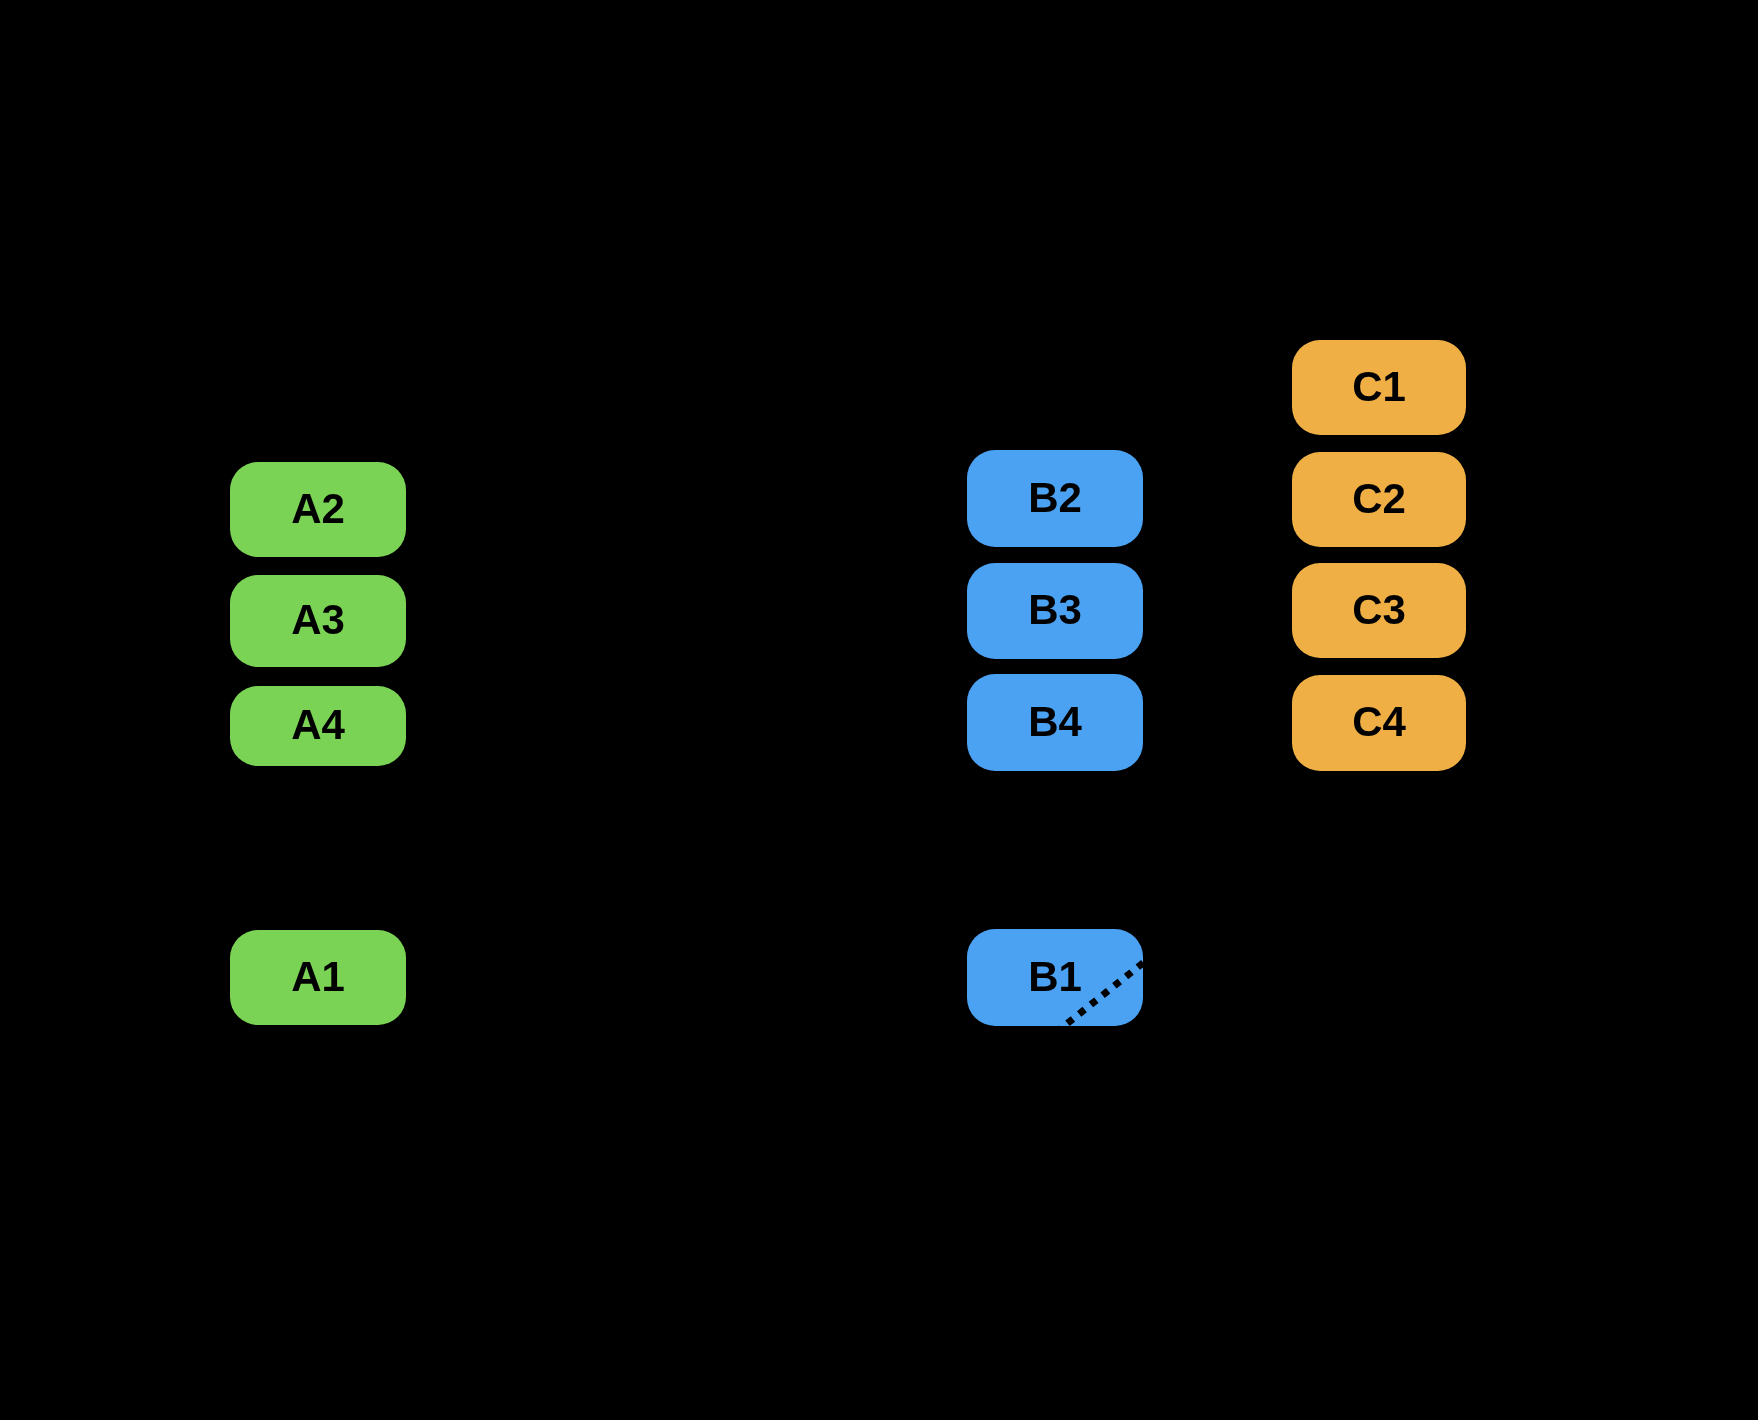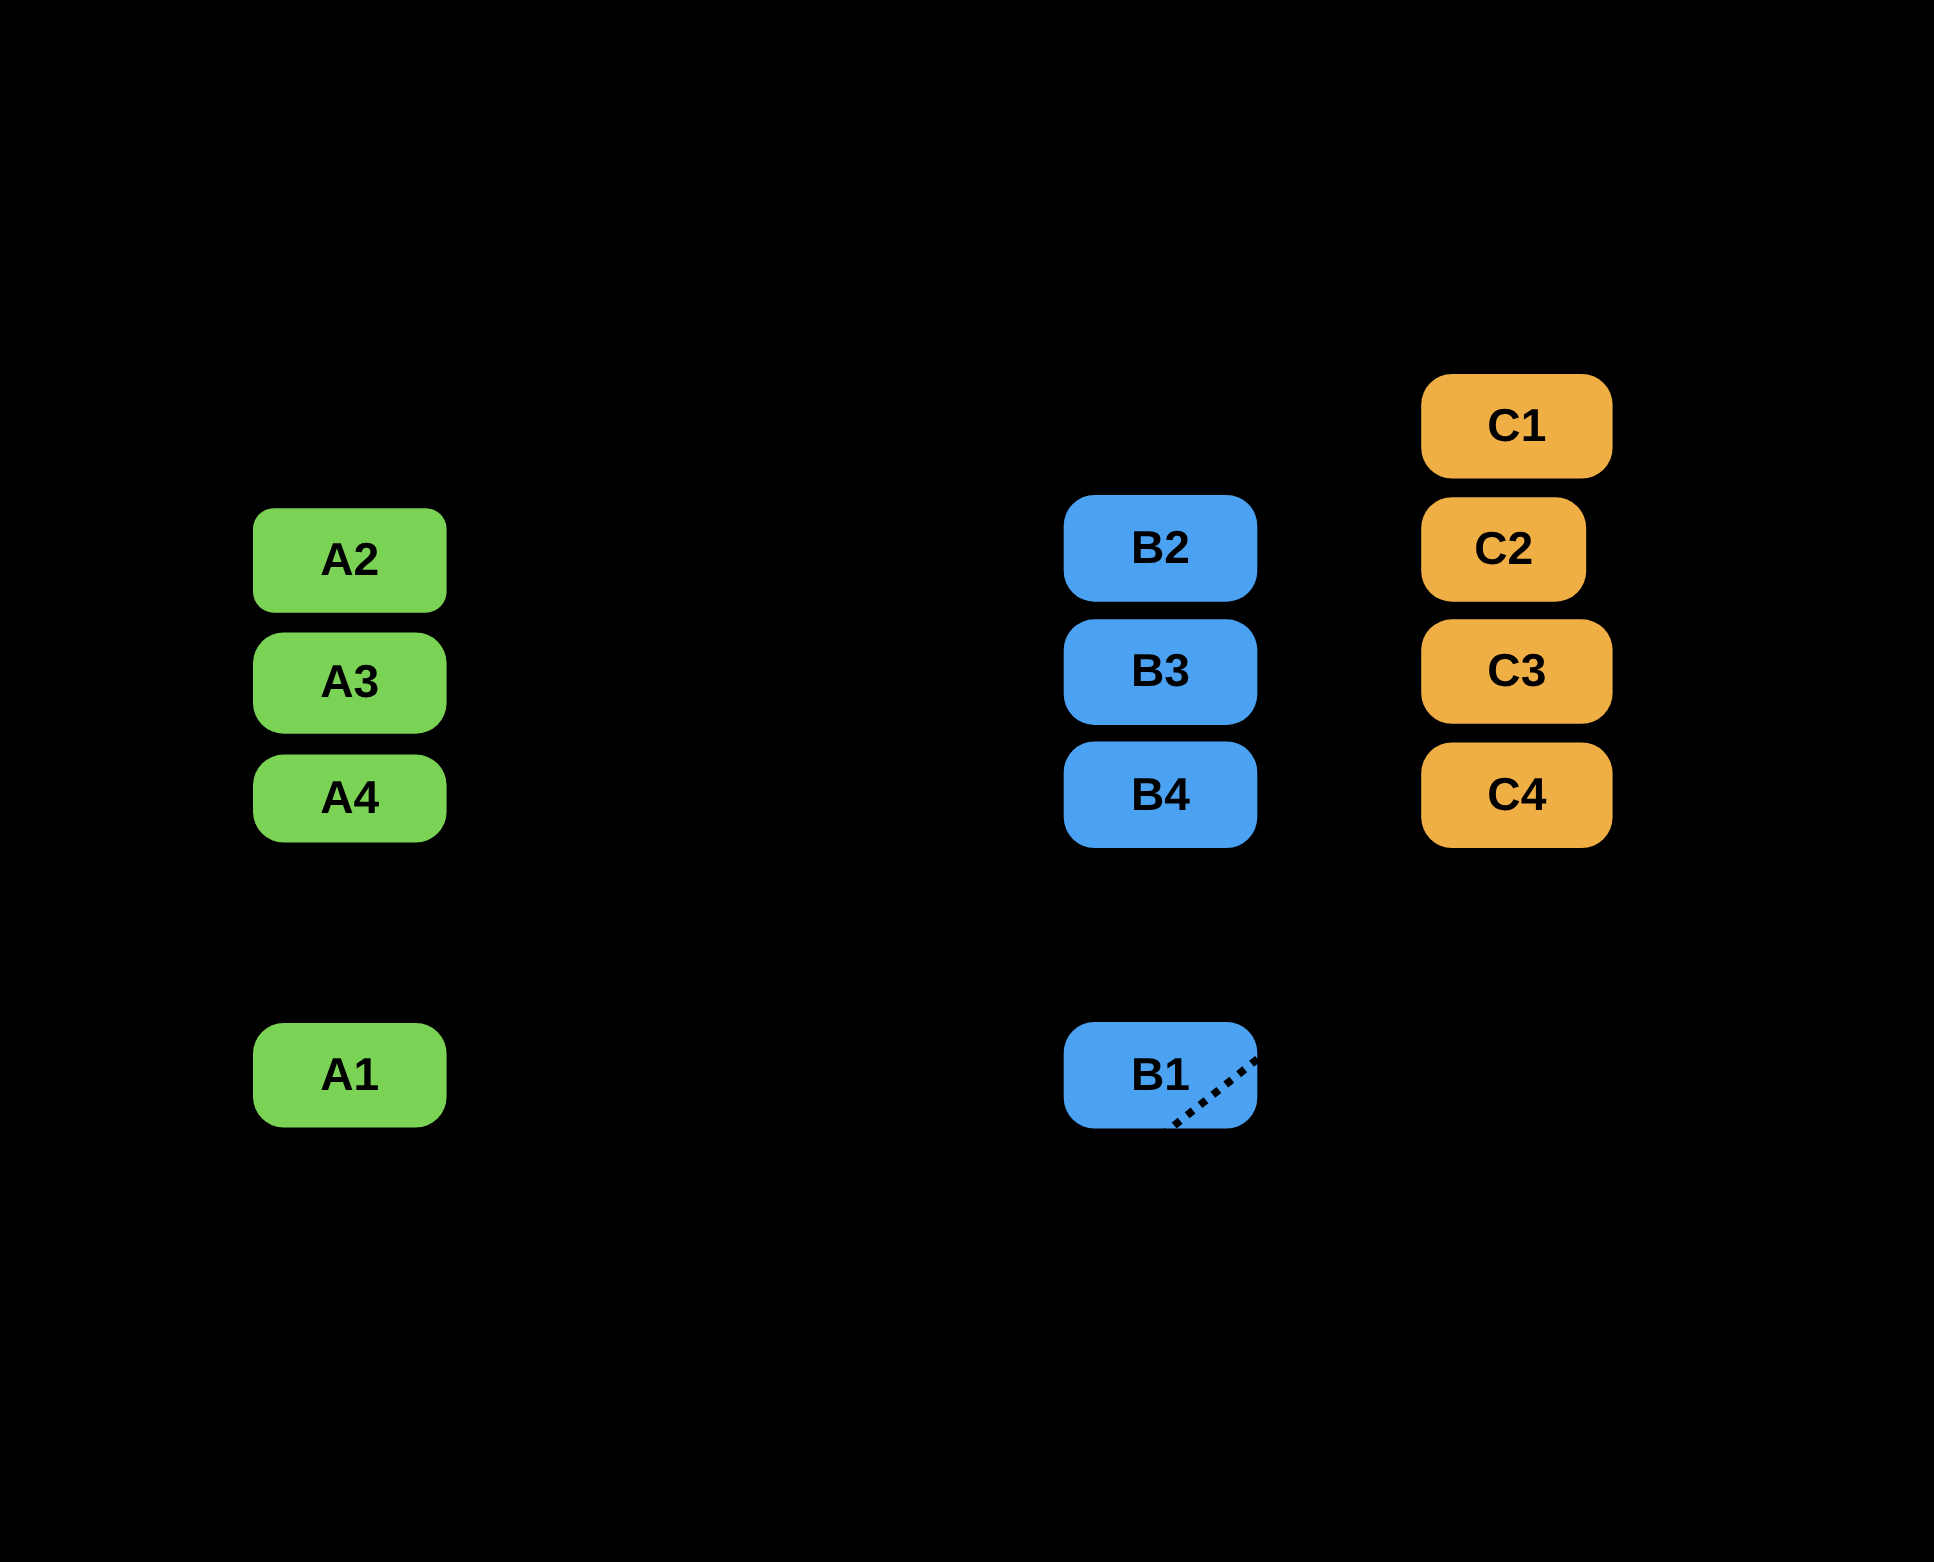--- a/index.html
+++ b/index.html
@@ -36,21 +36,21 @@
     left: 0;
     top: 0;
     pointer-events: none;
   }
 </style>
 </head>
 <body>
 
 <div class="canvas" style="width: 1758px; height: 1420px; background: rgb(0, 0, 0);">
   <div>
-      <div class="node" style="left: 230px; top: 462px; width: 176px; height: 95px; background: rgb(123, 211, 85); border-radius: 19px;">
+      <div class="node" style="left: 230px; top: 462px; width: 176px; height: 95px; background: rgb(123, 211, 85);">
         <span class="label" style="color: rgb(0, 0, 0);">A2</span>
       </div>
       <div class="node" style="left: 230px; top: 575px; width: 176px; height: 92px; background: rgb(123, 211, 85);">
         <span class="label" style="color: rgb(0, 0, 0);">A3</span>
       </div>
       <div class="node" style="left: 230px; top: 686px; width: 176px; height: 80px; background: rgb(123, 211, 85);">
         <span class="label" style="color: rgb(0, 0, 0);">A4</span>
       </div>
       <div class="node" style="left: 230px; top: 930px; width: 176px; height: 95px; background: rgb(123, 211, 85);">
         <span class="label" style="color: rgb(0, 0, 0);">A1</span>
@@ -63,21 +63,21 @@
       </div>
       <div class="node" style="left: 967px; top: 674px; width: 176px; height: 97px; background: rgb(75, 162, 243);">
         <span class="label" style="color: rgb(0, 0, 0);">B4</span>
       </div>
       <div class="node" style="left: 967px; top: 929px; width: 176px; height: 97px; background: rgb(75, 162, 243);">
         <span class="label" style="color: rgb(0, 0, 0);">B1</span>
       </div>
       <div class="node" style="left: 1292px; top: 340px; width: 174px; height: 95px; background: rgb(239, 175, 69);">
         <span class="label" style="color: rgb(0, 0, 0);">C1</span>
       </div>
-      <div class="node" style="left: 1292px; top: 452px; width: 150px; height: 95px; background: rgb(239, 175, 69);">
+      <div class="node" style="left: 1292px; top: 452px; width: 174px; height: 95px; background: rgb(239, 175, 69);">
         <span class="label" style="color: rgb(0, 0, 0);">C2</span>
       </div>
       <div class="node" style="left: 1292px; top: 563px; width: 174px; height: 95px; background: rgb(239, 175, 69);">
         <span class="label" style="color: #000000;">C3</span>
       </div>
       <div class="node" style="left: 1292px; top: 675px; width: 174px; height: 96px; background: rgb(239, 175, 69);">
         <span class="label" style="color: rgb(0, 0, 0); text-align: right;">C4</span>
       </div>
     </div>
   <svg class="overlay" width="1758" height="1420" viewBox="0 0 1758 1420">

